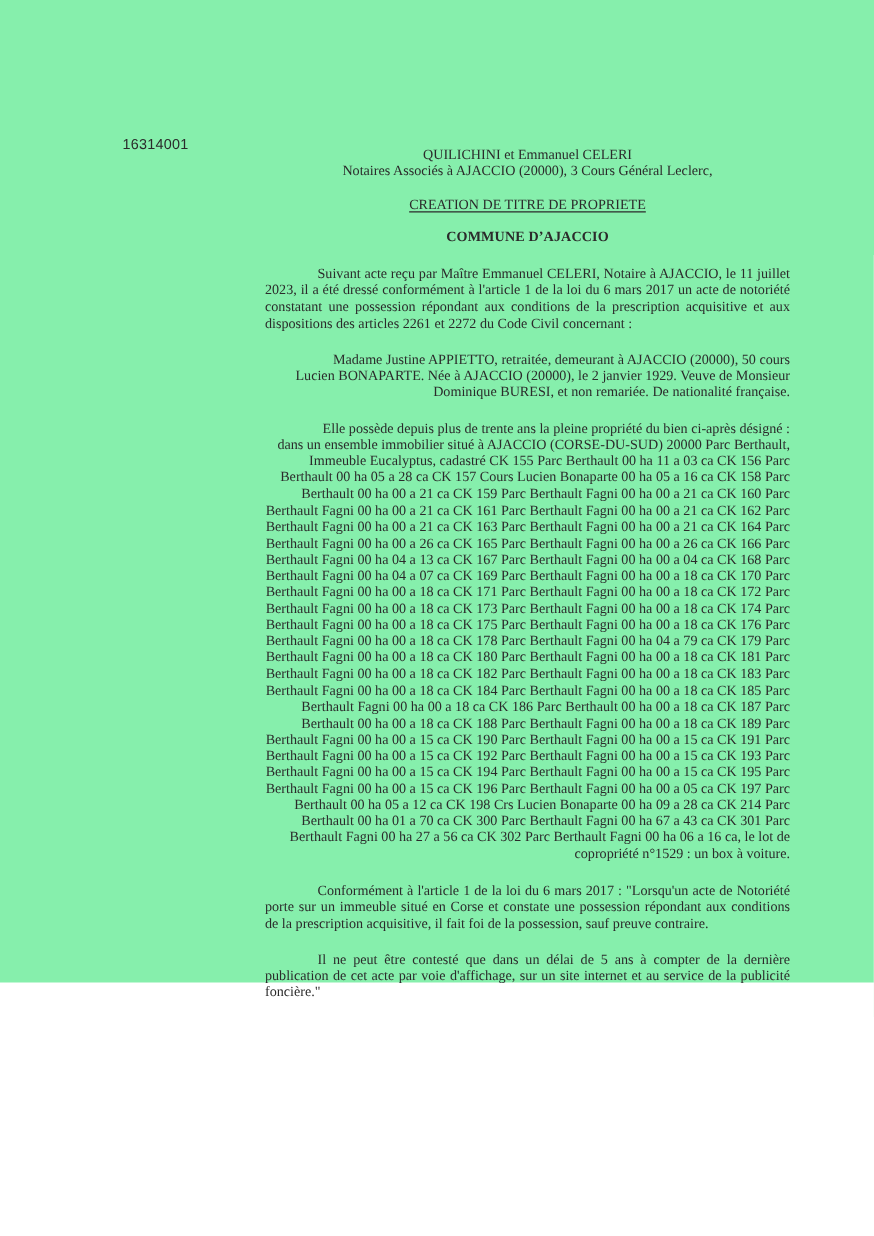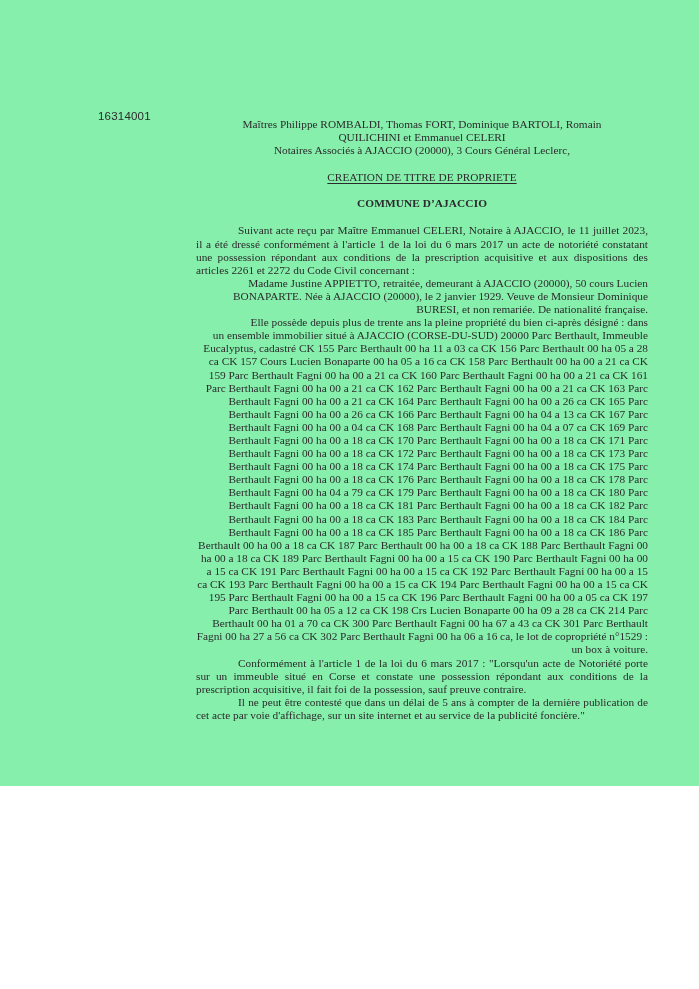--- a/index.html
+++ b/index.html
@@ -75,21 +75,21 @@
     margin-top: 13px;
     margin-bottom: 0;
     letter-spacing: 0.1px;
   }
 
   
   .body-block {
     margin-top: 14px;
   }
   p.para {
-    margin: 0;
+    margin: 16px;
     text-indent: 42px;
     text-align: justify;
     text-justify: inter-word;
   }
   p.para.left-aligned {
     text-align: right;
   }
 
   .email-line {
     margin: 0;
@@ -100,21 +100,20 @@
 </head>
 <body>
 
 <div class="page">
 
   <div class="ref-number">16314001</div>
 
   <div class="content">
 
     <div class="firm-block">
-      <span class="line">Maîtres Philippe ROMBALDI, Thomas FORT, Dominique BARTOLI, Romain</span>
       <span class="line">QUILICHINI et Emmanuel CELERI</span>
       <span class="line">Notaires Associés à AJACCIO (20000), 3 Cours Général Leclerc,</span>
     </div>
 
     <div class="doc-title">
       <span class="underlined">CREATION DE TITRE DE PROPRIETE</span>
     </div>
 
     <div class="commune-title">COMMUNE D’AJACCIO</div>
 

